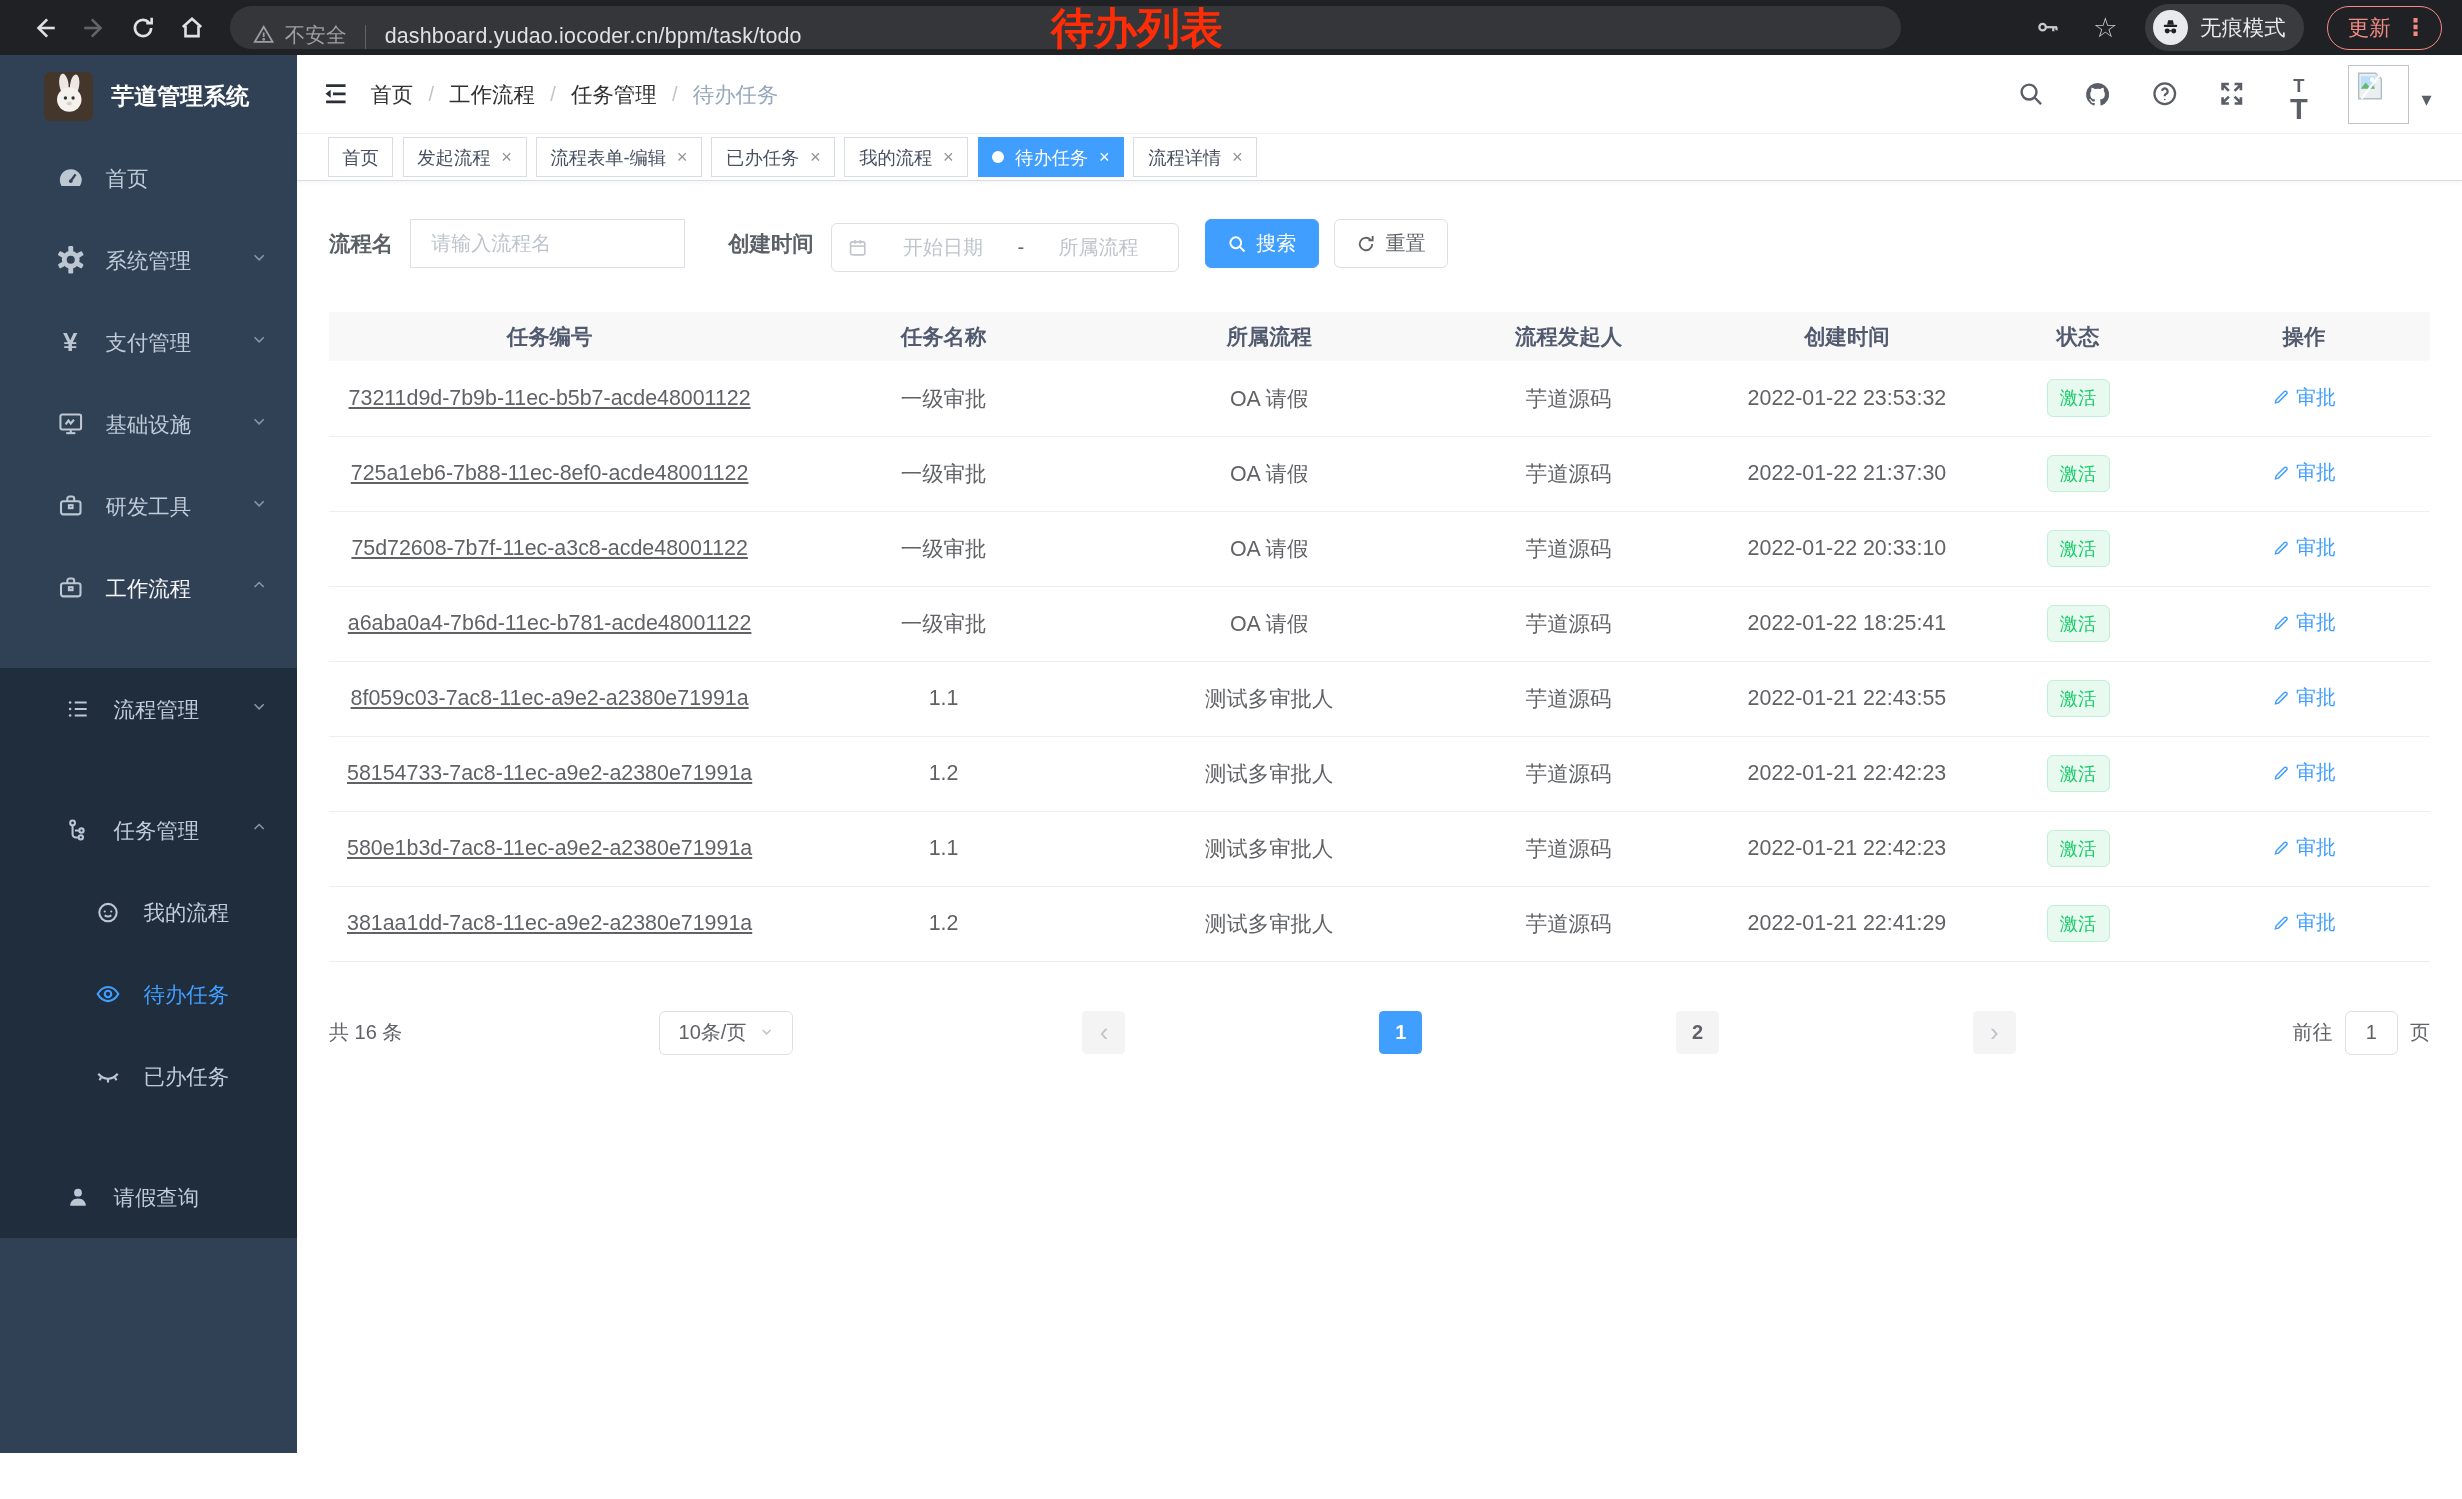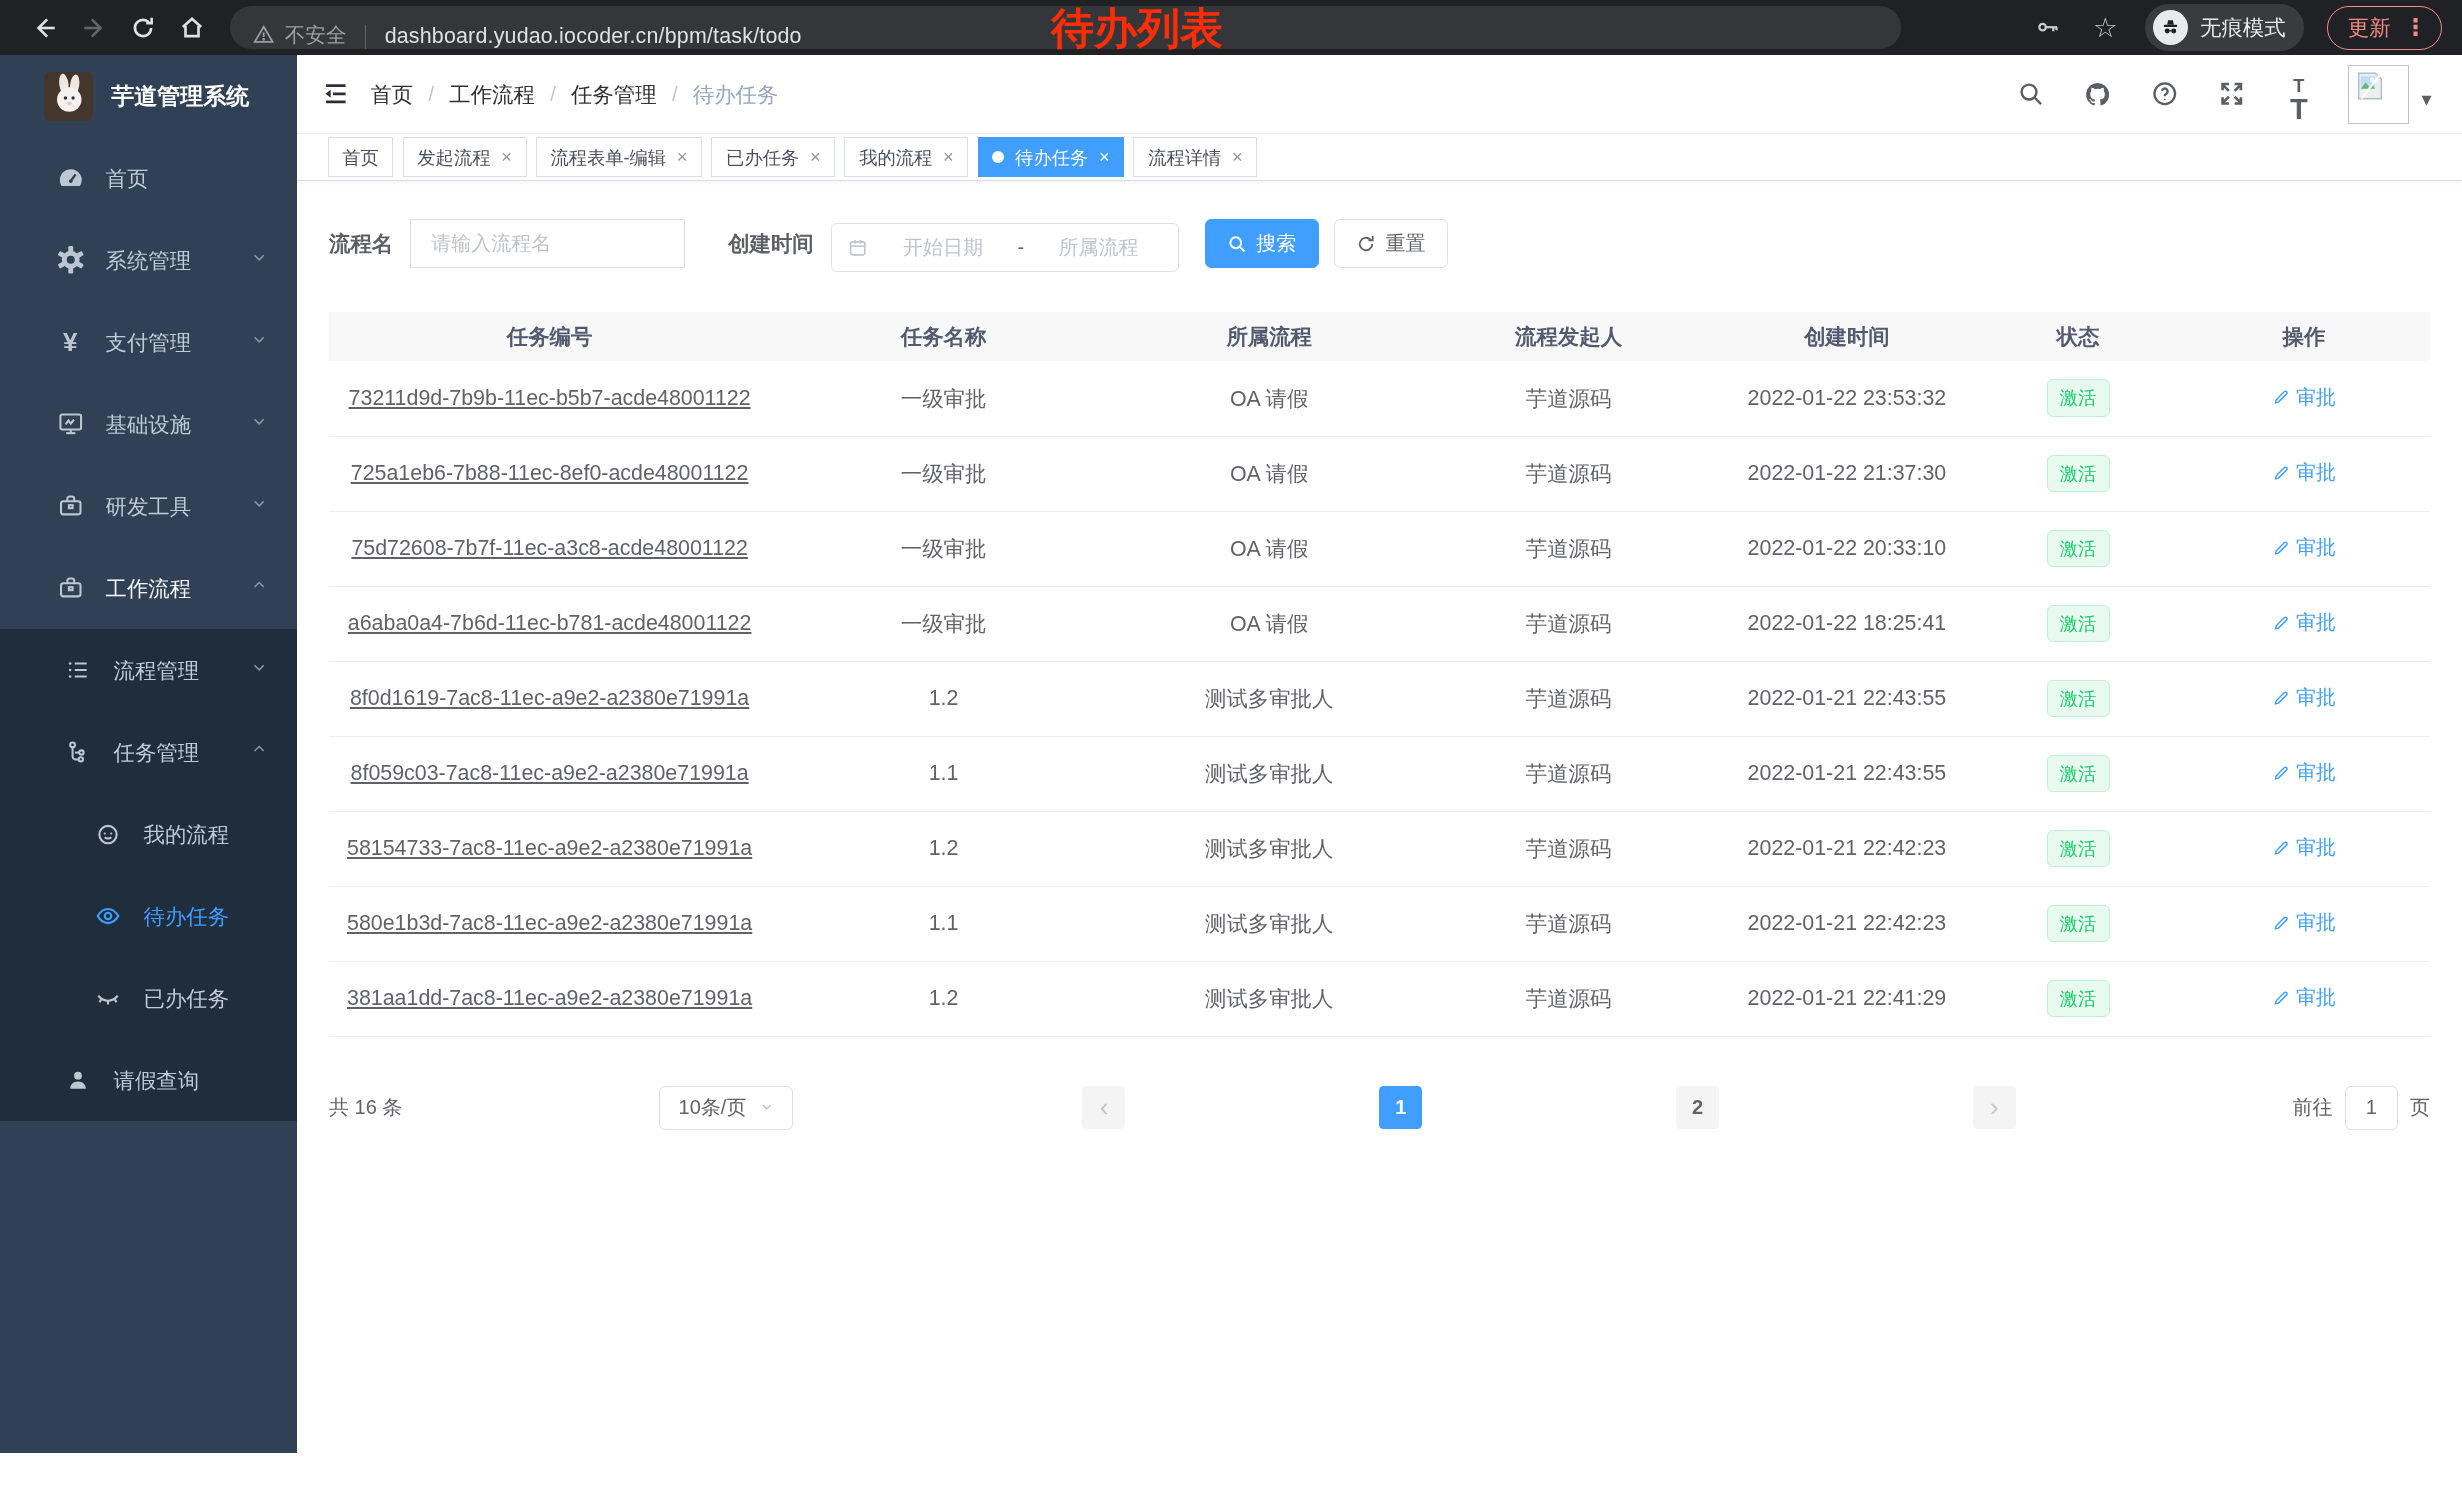--- a/index.html
+++ b/index.html
@@ -30,21 +30,21 @@
   .app { display:flex; height:1398px; }
 
   
   .sidebar { width:297px; flex:none; background:#304156; color:#bfcbd9; }
   .logo-row { height:82px; display:flex; align-items:center; gap:18.3px; padding-left:44px; }
   .logo-img { width:49px; height:49px; border-radius:6.1px; overflow:hidden; flex:none; }
   .logo-title { color:#fff; font-size:23px; font-weight:600; }
   .m-item { height:82px; display:flex; align-items:center; padding:0 29px 0 55px; font-size:21.4px; color:#bfcbd9; cursor:pointer; }
   .m-item .mi { width:30.5px; margin-right:20px; display:grid; place-items:center; color:#bdc7d2; }
   .m-item .chev { margin-left:auto; color:#8a97a6; }
-  .m-item.lvl2 { padding-left:63px; }
+  .m-item.lvl2 { padding-left:63px;margin-top:39px; }
   .m-item.lvl3 { padding-left:93px; }
   .m-item.parent-open { color:#f4f4f5; }
   .m-item.active { color:#409eff; }
   .m-item.active .mi { color:#409eff; }
   .submenu { background:#1f2d3d; }
   .yen { font-size:26px; font-weight:700; line-height:1; }
 
   
   .main { flex:1; display:flex; flex-direction:column; background:#fff; min-width:0; }
 
@@ -554,34 +554,20 @@
             <td>2022-01-22 18:25:41</td>
             <td><span class="tag-success">激活</span></td>
             <td><a class="oplink">
                   <svg width="18.3" height="18.3" viewBox="0 0 24 24" fill="none" stroke="currentColor" stroke-width="1.9">
                     <path d="M4.5 19.5l1-4L16.3 4.7a1.9 1.9 0 0 1 2.7 0l.3.3a1.9 1.9 0 0 1 0 2.7L8.5 18.5l-4 1z"></path>
                   </svg>
                   <span>审批</span>
                 </a></td>
           </tr>
           <tr>
-            <td class="idcell">8f0d1619-7ac8-11ec-a9e2-a2380e71991a</td>
-            <td>1.2</td>
-            <td>测试多审批人</td>
-            <td>芋道源码</td>
-            <td>2022-01-21 22:43:55</td>
-            <td><span class="tag-success">激活</span></td>
-            <td><a class="oplink">
-                  <svg width="18.3" height="18.3" viewBox="0 0 24 24" fill="none" stroke="currentColor" stroke-width="1.9">
-                    <path d="M4.5 19.5l1-4L16.3 4.7a1.9 1.9 0 0 1 2.7 0l.3.3a1.9 1.9 0 0 1 0 2.7L8.5 18.5l-4 1z"></path>
-                  </svg>
-                  <span>审批</span>
-                </a></td>
-          </tr>
-          <tr>
             <td class="idcell">8f059c03-7ac8-11ec-a9e2-a2380e71991a</td>
             <td>1.1</td>
             <td>测试多审批人</td>
             <td>芋道源码</td>
             <td>2022-01-21 22:43:55</td>
             <td><span class="tag-success">激活</span></td>
             <td><a class="oplink">
                   <svg width="18.3" height="18.3" viewBox="0 0 24 24" fill="none" stroke="currentColor" stroke-width="1.9">
                     <path d="M4.5 19.5l1-4L16.3 4.7a1.9 1.9 0 0 1 2.7 0l.3.3a1.9 1.9 0 0 1 0 2.7L8.5 18.5l-4 1z"></path>
                   </svg>

